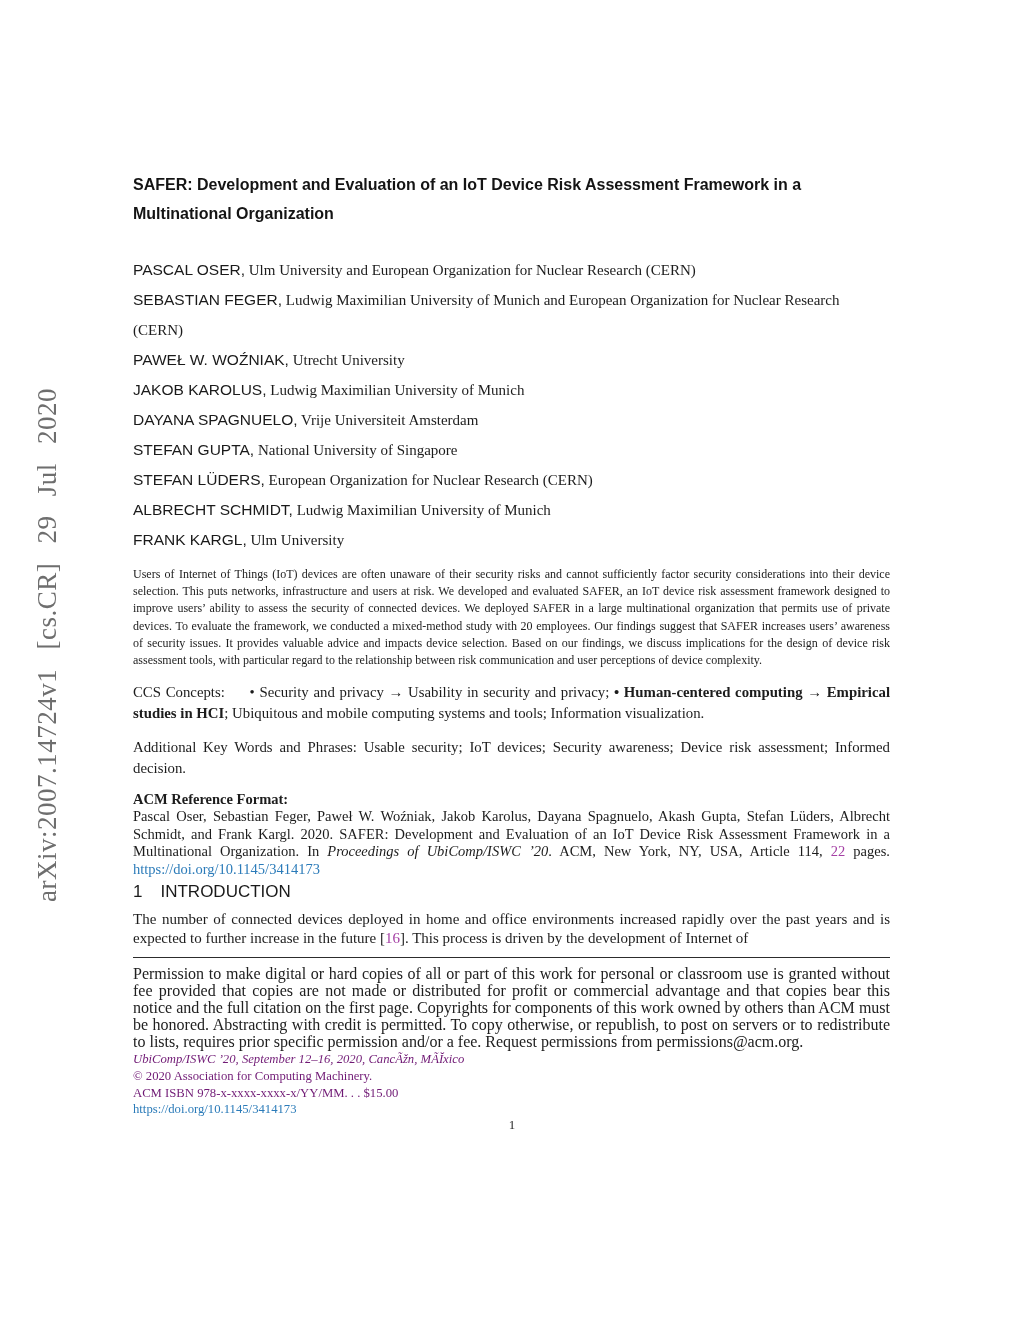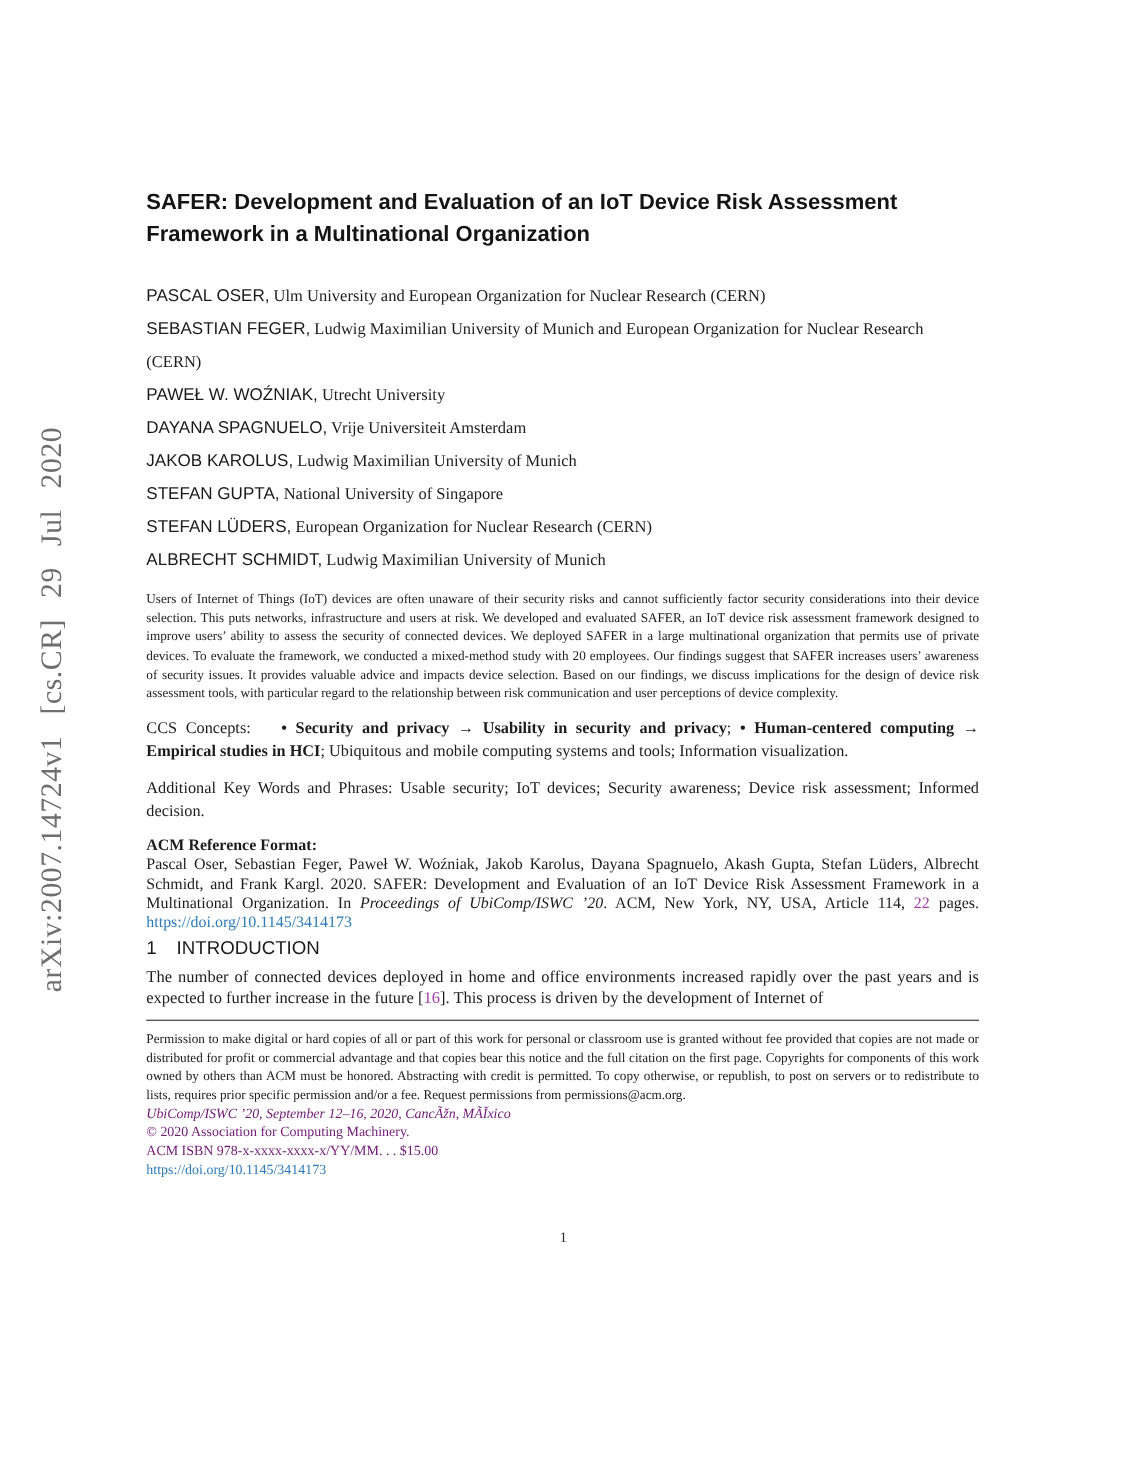--- a/index.html
+++ b/index.html
@@ -25,21 +25,21 @@
     color: #6e6e6e;
   }
   .content {
     position: absolute;
     left: 133px;
     top: 170px;
     width: 757px;
   }
   .title {
     font-family: "Liberation Sans", sans-serif;
-    font-size: 20px;
+    font-size: 16px;
     font-weight: bold;
     line-height: 29px;
     color: #141414;
     max-width: 690px;
     margin: 0 0 27px 0;
   }
   .author-line {
     line-height: 30px;
     font-size: 15px;
   }
@@ -91,21 +91,21 @@
     text-align: justify;
   }
   .footnote-rule {
     margin-top: 9px;
     border: 0;
     border-top: 1.4px solid #2c2c2c;
     width: 100%;
   }
   .footnote {
     margin-top: 5px;
-    font-size: 12px;
+    font-size: 16px;
     line-height: 16.9px;
     text-align: justify;
     color: #202020;
   }
   .footnote-line {
     font-size: 12.7px;
     line-height: 16.9px;
     color: #701a75;
   }
   .conf-line { font-style: italic; }
@@ -138,44 +138,48 @@
       </div>
       <div class="author-line">
         <span class="author-name">SEBASTIAN FEGER,</span>
         <span class="author-affil">Ludwig Maximilian University of Munich and European Organization for Nuclear Research (CERN)</span>
       </div>
       <div class="author-line">
         <span class="author-name">PAWEŁ W. WOŹNIAK,</span>
         <span class="author-affil">Utrecht University</span>
       </div>
       <div class="author-line">
+        <span class="author-name">JAKOB KAROLUS,</span>
+        <span class="author-affil">Ludwig Maximilian University of Munich</span>
+      </div>
+      <div class="author-line">
         <span class="author-name">DAYANA SPAGNUELO,</span>
         <span class="author-affil">Vrije Universiteit Amsterdam</span>
       </div>
       <div class="author-line">
-        <span class="author-name">JAKOB KAROLUS,</span>
-        <span class="author-affil">Ludwig Maximilian University of Munich</span>
-      </div>
-      <div class="author-line">
         <span class="author-name">STEFAN GUPTA,</span>
         <span class="author-affil">National University of Singapore</span>
       </div>
       <div class="author-line">
         <span class="author-name">STEFAN LÜDERS,</span>
         <span class="author-affil">European Organization for Nuclear Research (CERN)</span>
       </div>
       <div class="author-line">
         <span class="author-name">ALBRECHT SCHMIDT,</span>
         <span class="author-affil">Ludwig Maximilian University of Munich</span>
       </div>
+      <div class="author-line">
+        <span class="author-name">FRANK KARGL,</span>
+        <span class="author-affil">Ulm University</span>
+      </div>
     </div>
 
     <div class="abstract">Users of Internet of Things (IoT) devices are often unaware of their security risks and cannot sufficiently factor security considerations into their device selection. This puts networks, infrastructure and users at risk. We developed and evaluated SAFER, an IoT device risk assessment framework designed to improve users’ ability to assess the security of connected devices. We deployed SAFER in a large multinational organization that permits use of private devices. To evaluate the framework, we conducted a mixed-method study with 20 employees. Our findings suggest that SAFER increases users’ awareness of security issues. It provides valuable advice and impacts device selection. Based on our findings, we discuss implications for the design of device risk assessment tools, with particular regard to the relationship between risk communication and user perceptions of device complexity.</div>
 
-    <div class="ccs"><span>CCS Concepts: </span><span style="font-weight: bold; margin-left: 20px;">• Security and privacy → Usability in security and privacy</span><span>; </span><span style="font-weight: bold;">• Human-centered computing → Empirical studies in HCI</span><span>; Ubiquitous and mobile computing systems and tools; Information visualization.</span></div>
+    <div class="ccs"><span>CCS Concepts: </span><span style="font-weight: normal; margin-left: 20px;">• Security and privacy → Usability in security and privacy</span><span>; </span><span style="font-weight: bold;">• Human-centered computing → Empirical studies in HCI</span><span>; Ubiquitous and mobile computing systems and tools; Information visualization.</span></div>
 
     <div class="keywords">Additional Key Words and Phrases: Usable security; IoT devices; Security awareness; Device risk assessment; Informed decision.</div>
 
     <div class="acmref">
       <div class="acmref-heading">ACM Reference Format:</div>
       <div class="acmref-body"><span>Pascal Oser, Sebastian Feger, Paweł W. Woźniak, Jakob Karolus, Dayana Spagnuelo, Akash Gupta, Stefan Lüders, Albrecht Schmidt, and Frank Kargl. 2020. SAFER: Development and Evaluation of an IoT Device Risk Assessment Framework in a Multinational Organization. In </span><span style="font-style: italic;">Proceedings of UbiComp/ISWC ’20</span><span>. ACM, New York, NY, USA, Article 114, </span><span style="color: rgb(164, 63, 164);">22</span><span> pages. </span><span style="color: rgb(43, 123, 185);">https://doi.org/10.1145/3414173</span></div>
     </div>
 
     <div class="section-heading">
       <span class="sec-num">1</span><span>INTRODUCTION</span>

